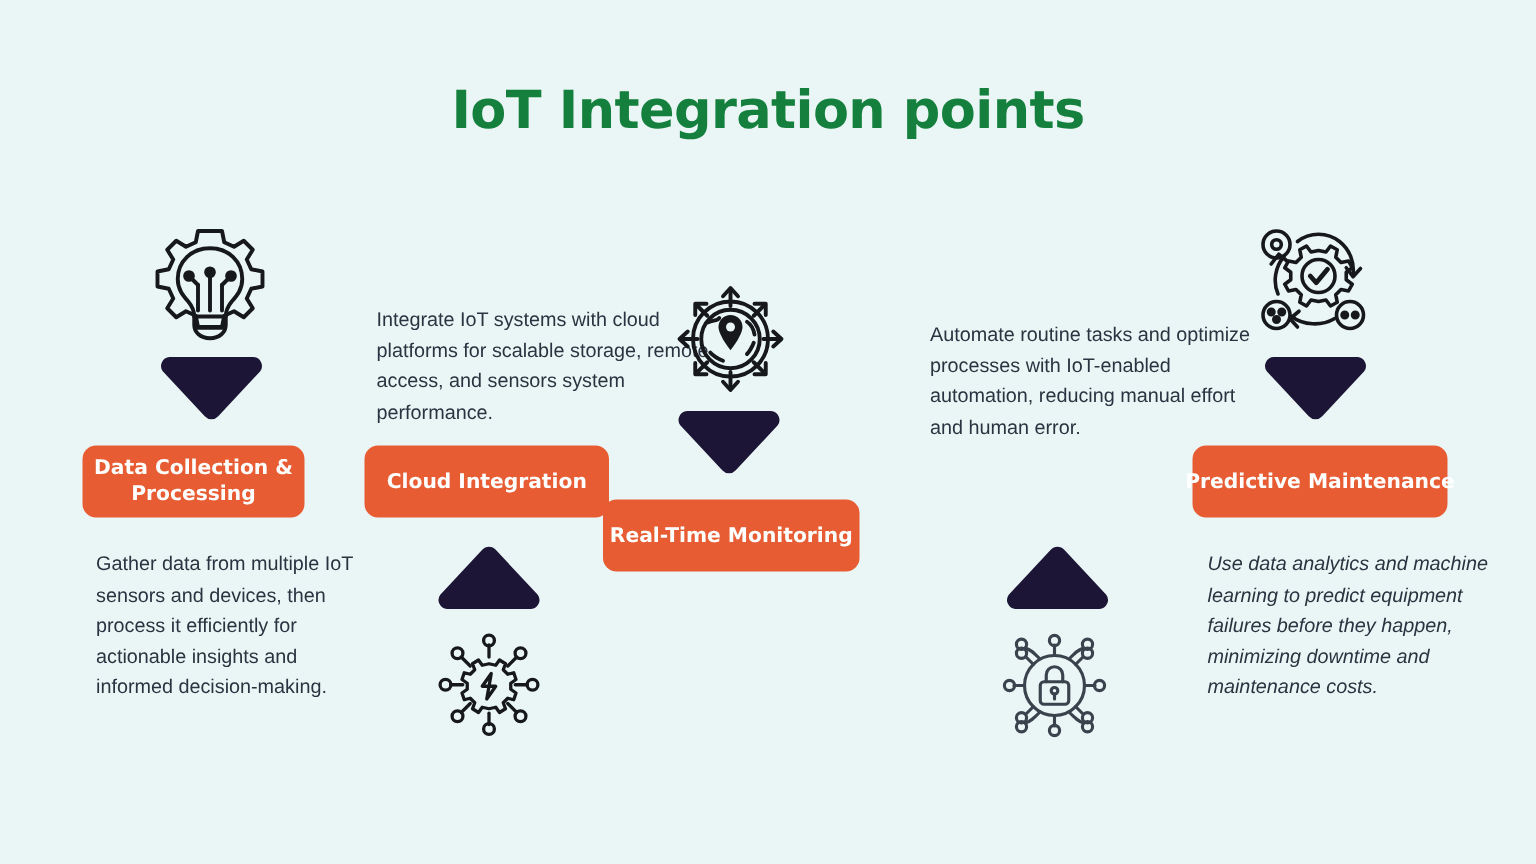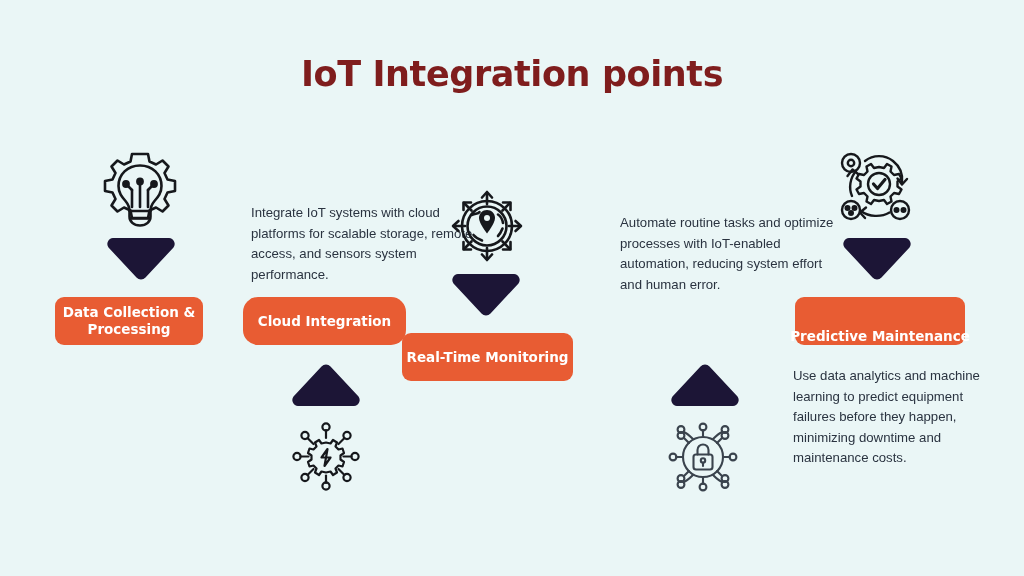--- a/index.html
+++ b/index.html
@@ -23,21 +23,21 @@
 
   .page-title {
     position: absolute;
     top: 54px;
     left: 0;
     width: 1024px;
     text-align: center;
     font-size: 35px;
     font-weight: bold;
     letter-spacing: -0.4px;
-    color: #7f1d1d;
+    color: #15803d;
     font-family: "DejaVu Sans", sans-serif;
   }
 
   
   .col {
     position: absolute;
     top: 0;
     height: 576px;
     width: 220px;
   }
@@ -120,27 +120,28 @@
     <div class="tri" style="left:58px; top:236px;">
       <svg width="70" height="46" viewBox="0 0 70 46">
         <path d="M7 2 H63 A6 6 0 0 1 67.5 11.5 L39.5 41.5 A6 6 0 0 1 30.5 41.5 L2.5 11.5 A6 6 0 0 1 7 2 Z" fill="#1c1536"></path>
       </svg>
     </div>
 
     <div class="pill" style="left:7px; width:148px;">
       <span class="pill-label wrap">Data Collection &amp; Processing</span>
     </div>
 
+    <div class="blurb" style="left:16px; top:366px; width:180px;">Gather data from multiple IoT sensors and devices, then process it efficiently for actionable insights and informed decision-making.</div>
   </div>
 
   <div class="col" style="left:243px;">
 
     <div class="blurb" style="left:8px; top:203px; width:222px;">Integrate IoT systems with cloud platforms for scalable storage, remote access, and sensors system performance.</div>
 
-    <div class="pill" style="left:0px; width:163px;border-radius:15px;">
+    <div class="pill" style="left:0px; width:163px;">
       <span class="pill-label">Cloud Integration</span>
     </div>
 
     <div class="tri" style="left:48px; top:362px;">
       <svg width="70" height="46" viewBox="0 0 70 46">
         <path d="M30.5 4.5 A6 6 0 0 1 39.5 4.5 L67.5 34.5 A6 6 0 0 1 63 44 H7 A6 6 0 0 1 2.5 34.5 Z" fill="#1c1536"></path>
       </svg>
     </div>
 
     <div class="icon" style="left:47px; top:420px;">
@@ -209,21 +210,21 @@
     </div>
 
     <div class="pill" style="left:4px; width:171px;">
       <span class="pill-label">Real-Time Monitoring</span>
     </div>
 
   </div>
 
   <div class="col" style="left:612px;">
 
-    <div class="blurb" style="left:8px; top:213px; width:216px;">Automate routine tasks and optimize processes with IoT-enabled automation, reducing system effort and human error.</div>
+    <div class="blurb" style="left:8px; top:213px; width:216px;">Automate routine tasks and optimize processes with IoT-enabled automation, reducing manual effort and human error.</div>
 
 
     <div class="tri" style="left:58px; top:362px;">
       <svg width="70" height="46" viewBox="0 0 70 46">
         <path d="M30.5 4.5 A6 6 0 0 1 39.5 4.5 L67.5 34.5 A6 6 0 0 1 63 44 H7 A6 6 0 0 1 2.5 34.5 Z" fill="#1c1536"></path>
       </svg>
     </div>
 
     <div class="icon" style="left:53px; top:418px;">
       <svg width="76" height="78" viewBox="0 0 76 78">
@@ -288,20 +289,20 @@
         </g>
       </svg>
     </div>
 
     <div class="tri" style="left:52px; top:236px;">
       <svg width="70" height="46" viewBox="0 0 70 46">
         <path d="M7 2 H63 A6 6 0 0 1 67.5 11.5 L39.5 41.5 A6 6 0 0 1 30.5 41.5 L2.5 11.5 A6 6 0 0 1 7 2 Z" fill="#1c1536"></path>
       </svg>
     </div>
 
-    <div class="pill" style="left:5px; width:170px;align-items:flex-end;">
+    <div class="pill" style="left:5px; width:170px;">
       <span class="pill-label">Predictive Maintenance</span>
     </div>
 
-    <div class="blurb" style="left:3px; top:366px; width:206px;">Use data analytics and machine learning to predict equipment failures before they happen, minimizing downtime and maintenance costs.</div>
+    <div class="blurb" style="left:15px; top:366px; width:206px;font-style:italic;">Use data analytics and machine learning to predict equipment failures before they happen, minimizing downtime and maintenance costs.</div>
   </div>
 
 </div>
 
 </body></html>

